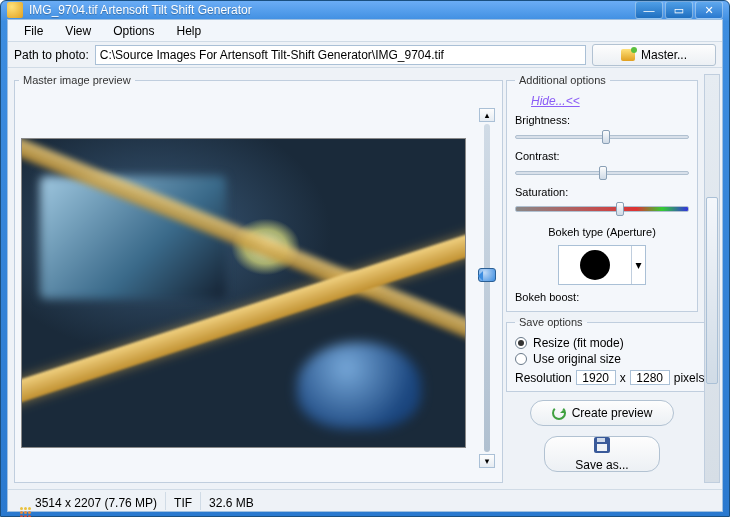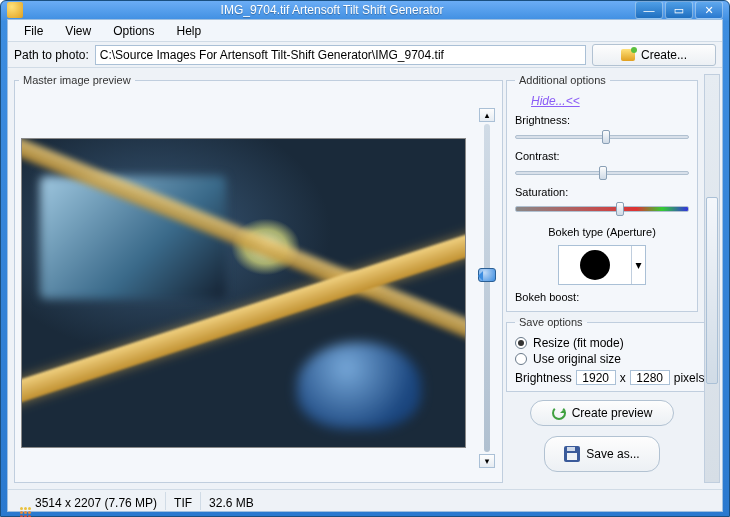--- a/index.html
+++ b/index.html
@@ -1,20 +1,20 @@
 <!DOCTYPE html>
 <html><head>
 <meta charset="utf-8">
 <style>
 * { box-sizing: border-box; margin: 0; padding: 0; font-family: "Segoe UI", Tahoma, sans-serif; font-size: 12px; }
 html, body { width: 730px; height: 517px; overflow: hidden; }
 .window { width: 730px; height: 517px; background: linear-gradient(#6badf6, #3d8de0 4%, #2a79cf 100%); border: 1px solid #1a4f80; border-radius: 6px 6px 0 0; display: flex; flex-direction: column; }
 .titlebar { height: 28px; display: flex; align-items: center; padding: 0 6px; color: #fff; }
 .titlebar .icon { width: 16px; height: 16px; margin-right: 6px; background: radial-gradient(circle at 30% 30%, #ffe27a, #e0a020); border-radius: 2px; }
-.titlebar .title { flex: 1; font-size: 12px; text-shadow: 0 1px 1px rgba(0,0,0,.3); text-align: center; }
+.titlebar .title { flex: 1; font-size: 12px; text-shadow: 0 1px 1px rgba(0,0,0,.3); }
 .winbtns { display: flex; gap: 2px; }
 .winbtn { width: 28px; height: 18px; background: linear-gradient(#4f9fe8, #1f6fc0); border: 1px solid rgba(255,255,255,.4); border-radius: 3px; color: #fff; display: flex; align-items: center; justify-content: center; font-size: 11px; cursor: pointer; }
 .winbtn.close { background: linear-gradient(#5fa8ee, #2a79cf); }
 .client { flex: 1; margin: 0 6px 6px 6px; background: #eef2f7; border: 1px solid #9fbfe0; display: flex; flex-direction: column; }
 .menubar { height: 22px; background: #f2f6fb; display: flex; align-items: center; padding: 0 6px; gap: 2px; border-bottom: 1px solid #d0dbe6; }
 .menubar .mi { padding: 2px 10px; border-radius: 3px; cursor: pointer; }
 .pathbar { height: 26px; display: flex; align-items: center; padding: 0 6px; gap: 6px; border-bottom: 1px solid #d0dbe6; background: #eef2f7; }
 .pathbar label { white-space: nowrap; }
 .pathbar input { flex: 1; height: 20px; padding: 0 4px; border: 1px solid #aac0d6; background: #fff; }
 .browse { width: 124px; height: 22px; background: linear-gradient(#fdfdfd,#ecf0f4); border: 1px solid #b2c2d2; border-radius: 3px; display: flex; align-items: center; justify-content: center; gap: 6px; cursor: pointer; }
@@ -51,21 +51,21 @@
 .two-sliders > div { flex:1; }
 .mini-label { font-size:11px; font-style: italic; }
 fieldset.save { border:1px solid #c0cede; background:#f4f7fb; padding:6px 8px; }
 .radio-row { display:flex; align-items:center; gap:6px; margin:2px 0; cursor:pointer; }
 .radio { width:12px; height:12px; border:1px solid #6a7a8a; border-radius:50%; display:flex; align-items:center; justify-content:center; background:#fff; }
 .radio.sel::after { content:""; width:6px; height:6px; background:#333; border-radius:50%; }
 .res-row { display:flex; align-items:center; gap:4px; margin-top:4px; }
 .res-row input { width:40px; height:15px; border:1px solid #aac0d6; text-align:center; }
 .bigbtn { height: 26px; background: linear-gradient(#fdfdfd,#ecf0f4); border:1px solid #b2c2d2; border-radius:13px; display:flex; align-items:center; justify-content:center; gap:6px; cursor:pointer; margin: 2px 0; }
 .create-prev { margin: 4px 24px 0 24px; }
-.saveas { margin: 6px 38px 11px 38px; height:36px; flex-direction: row; }
+.saveas { margin: 6px 38px 11px 38px; height:36px; flex-direction: column; }
 .refresh-ico { width:14px; height:14px; border:2px solid #3fa03f; border-radius:50%; border-top-color:transparent; position:relative; }
 .refresh-ico::after { content:""; position:absolute; right:-2px; top:-1px; border:3px solid transparent; border-bottom-color:#3fa03f; }
 .floppy-ico { width:16px; height:16px; background:#3a5a9a; position:relative; border-radius:2px; }
 .floppy-ico::before { content:""; position:absolute; left:3px; top:1px; width:8px; height:4px; background:#d0daea; }
 .floppy-ico::after { content:""; position:absolute; left:3px; bottom:2px; width:10px; height:7px; background:#eef2f7; }
 .outer-vscroll { width:16px; margin: 6px 2px 6px 0; background: linear-gradient(#e6ecf2,#d6dee6); border:1px solid #c0cede; position:relative; }
 .outer-vthumb { position:absolute; left:1px; right:1px; top:30%; height:46%; background: linear-gradient(#f4f7fb,#d0dbe6); border:1px solid #aac0d6; border-radius:2px; }
 .statusbar { height: 22px; background:#eef2f7; border-top:1px solid #d0dbe6; display:flex; align-items:center; padding: 0 4px; gap:0; }
 .status-seg { display:flex; align-items:flex-end; gap:4px; padding: 0 8px; border-right:1px solid #d0dbe6; height:18px; }
 .dot-ico { display:flex; gap:1px; }
@@ -91,21 +91,21 @@
       <div class="mi">View</div>
       <div class="mi">Options</div>
       <div class="mi">Help</div>
     </div>
 
     <div class="pathbar">
       <label>Path to photo:</label>
       <input type="text" value="C:\Source Images For Artensoft Tilt-Shift Generator\IMG_9704.tif" style="">
       <div class="browse">
         <span class="folder-ico"></span>
-        <span>Create...</span>
+        <span>Master...</span>
       </div>
     </div>
 
     <div class="maincols">
 
       <fieldset class="master">
         <legend>Master image preview</legend>
         <div class="preview-wrap">
           <div class="preview-img">
             <div class="bld"></div>
@@ -164,21 +164,21 @@
           <legend>Save options</legend>
           <div class="radio-row">
             <div class="radio sel"></div>
             <span>Resize (fit mode)</span>
           </div>
           <div class="radio-row">
             <div class="radio"></div>
             <span>Use original size</span>
           </div>
           <div class="res-row">
-            <span>Brightness</span>
+            <span>Resolution</span>
             <input type="text" value="1920" style="">
             <span>x</span>
             <input type="text" value="1280" style="">
             <span>pixels</span>
           </div>
         </fieldset>
 
         <div class="bigbtn create-prev">
           <span class="refresh-ico"></span>
           <span>Create preview</span>

